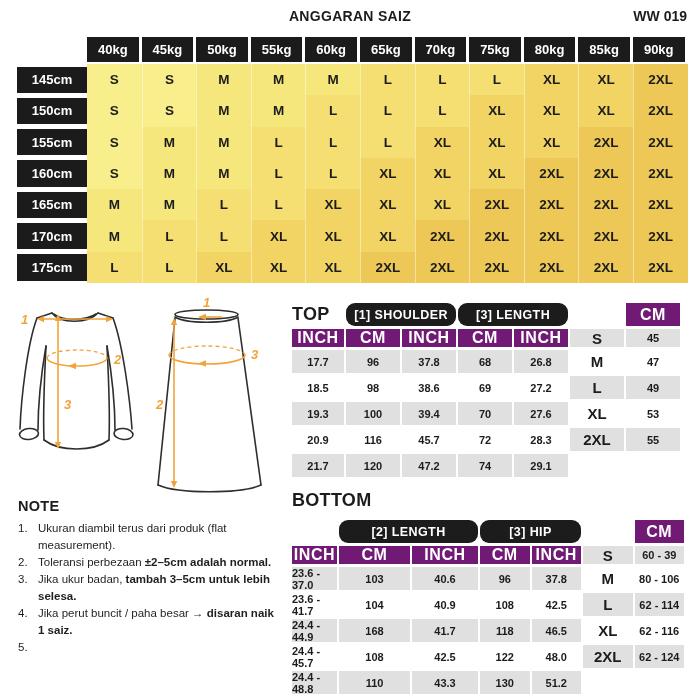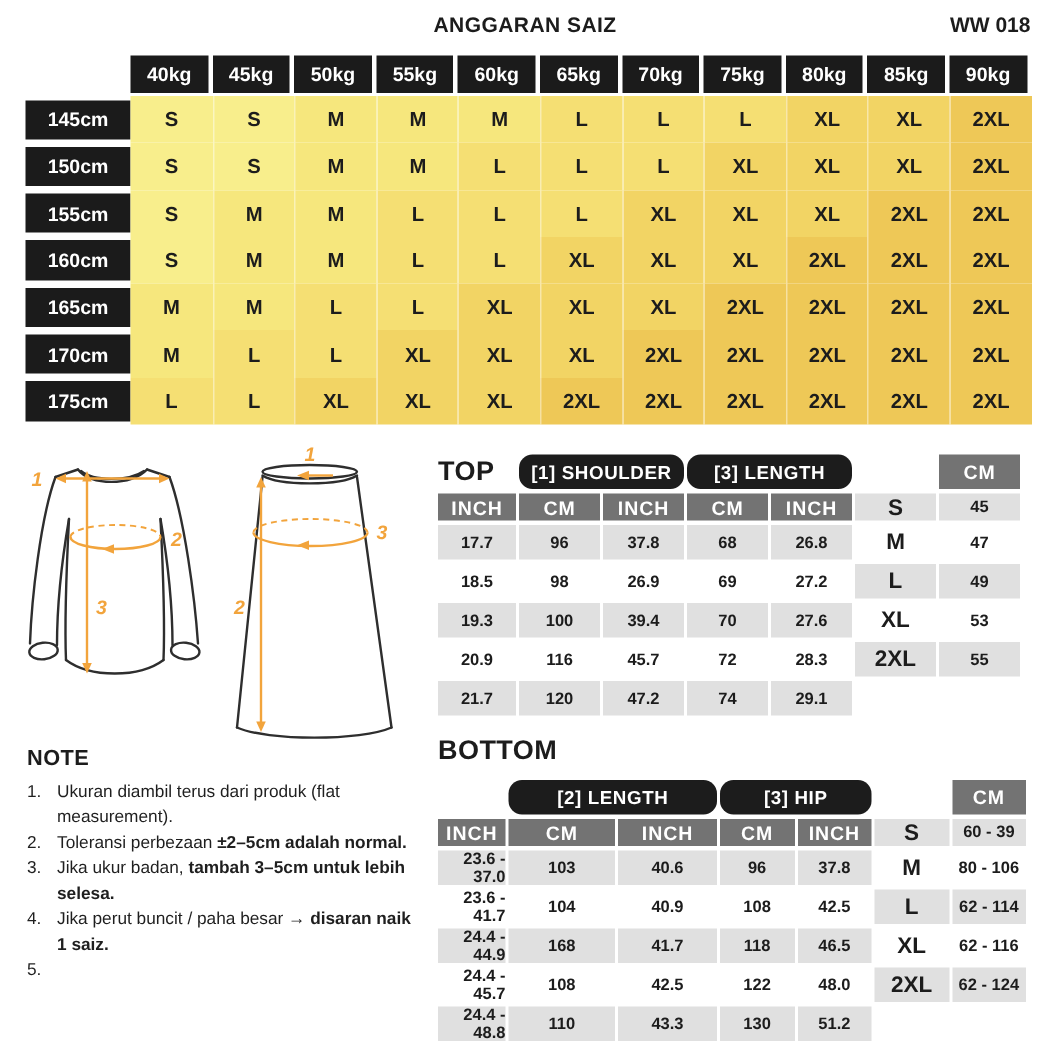--- a/index.html
+++ b/index.html
@@ -42,32 +42,32 @@
   .orange line,.orange path{stroke:#F2A43C;stroke-width:1.6;fill:none;}
   .orange .dash{stroke-dasharray:4 3;stroke-width:1.3;}
   .orange polygon{fill:#F2A43C;stroke:none;}
   .orange text{fill:#F2A43C;stroke:none;font-family:"Liberation Sans",sans-serif;
     font-weight:bold;font-style:italic;font-size:13px;}
 
   
   .top-section{position:absolute;left:292px;top:303px;}
   .bottom-section{position:absolute;left:292px;top:490px;}
   .section-heading{font-weight:bold;font-size:18px;letter-spacing:.3px;margin:0 0 9px 0;}
-  .mtable{display:grid;gap:3px 2px;text-align:right;}
+  .mtable{display:grid;gap:3px 2px;}
   #top-table{grid-template-columns:52px repeat(6,54px);grid-template-rows:23px 18px repeat(5,23px);}
   #bottom-table{grid-template-columns:45px 71px 66px repeat(4,49.5px);grid-template-rows:23px 18px repeat(5,23px);}
   .heading-cell{display:flex;align-items:center;font-weight:bold;font-size:18px;letter-spacing:.3px;}
   .group{
     grid-column:span 2;background:#1c1c1c;color:#fff;border-radius:9px;
     display:flex;align-items:center;justify-content:center;
     font-weight:bold;font-size:12.5px;letter-spacing:.4px;
   }
   .uspacer{background:transparent;}
   .unit{
-    background:#737373;color:#fff;font-weight:bold;font-size:13px;letter-spacing:.6px;
+    background:#701a75;color:#fff;font-weight:bold;font-size:16px;letter-spacing:.6px;
     display:flex;align-items:center;justify-content:center;
   }
   .rlabel{
     display:flex;align-items:center;justify-content:center;
     font-weight:bold;font-size:15px;
   }
   .dcell{
     display:flex;align-items:center;justify-content:center;
     font-weight:bold;font-size:11px;
   }
@@ -77,21 +77,21 @@
   .note{position:absolute;left:18px;top:498px;width:258px;}
   .note-heading{font-weight:bold;font-size:14.5px;margin-bottom:6px;letter-spacing:.3px;}
   .note-item{display:flex;font-size:11.5px;line-height:17px;color:#1f1f1f;}
   .note-item .num{width:20px;flex:none;}
   .note-item b{font-weight:bold;}
 </style>
 </head>
 <body>
 
 <div class="title">ANGGARAN SAIZ</div>
-<div class="code">WW 018</div>
+<div class="code">WW 019</div>
 
 <div id="size-matrix">
     <div class="corner"></div>
     <div class="kgchip">40kg</div>
     <div class="kgchip">45kg</div>
     <div class="kgchip">50kg</div>
     <div class="kgchip">55kg</div>
     <div class="kgchip">60kg</div>
     <div class="kgchip">65kg</div>
     <div class="kgchip">70kg</div>
@@ -256,21 +256,21 @@
       <div class="dcell stripe">45</div>
       <div class="dcell stripe">17.7</div>
       <div class="dcell stripe">96</div>
       <div class="dcell stripe">37.8</div>
       <div class="dcell stripe">68</div>
       <div class="dcell stripe">26.8</div>
       <div class="rlabel">M</div>
       <div class="dcell">47</div>
       <div class="dcell">18.5</div>
       <div class="dcell">98</div>
-      <div class="dcell">26.9</div>
+      <div class="dcell">38.6</div>
       <div class="dcell">69</div>
       <div class="dcell">27.2</div>
       <div class="rlabel stripe">L</div>
       <div class="dcell stripe">49</div>
       <div class="dcell stripe">19.3</div>
       <div class="dcell stripe">100</div>
       <div class="dcell stripe">39.4</div>
       <div class="dcell stripe">70</div>
       <div class="dcell stripe">27.6</div>
       <div class="rlabel">XL</div>

